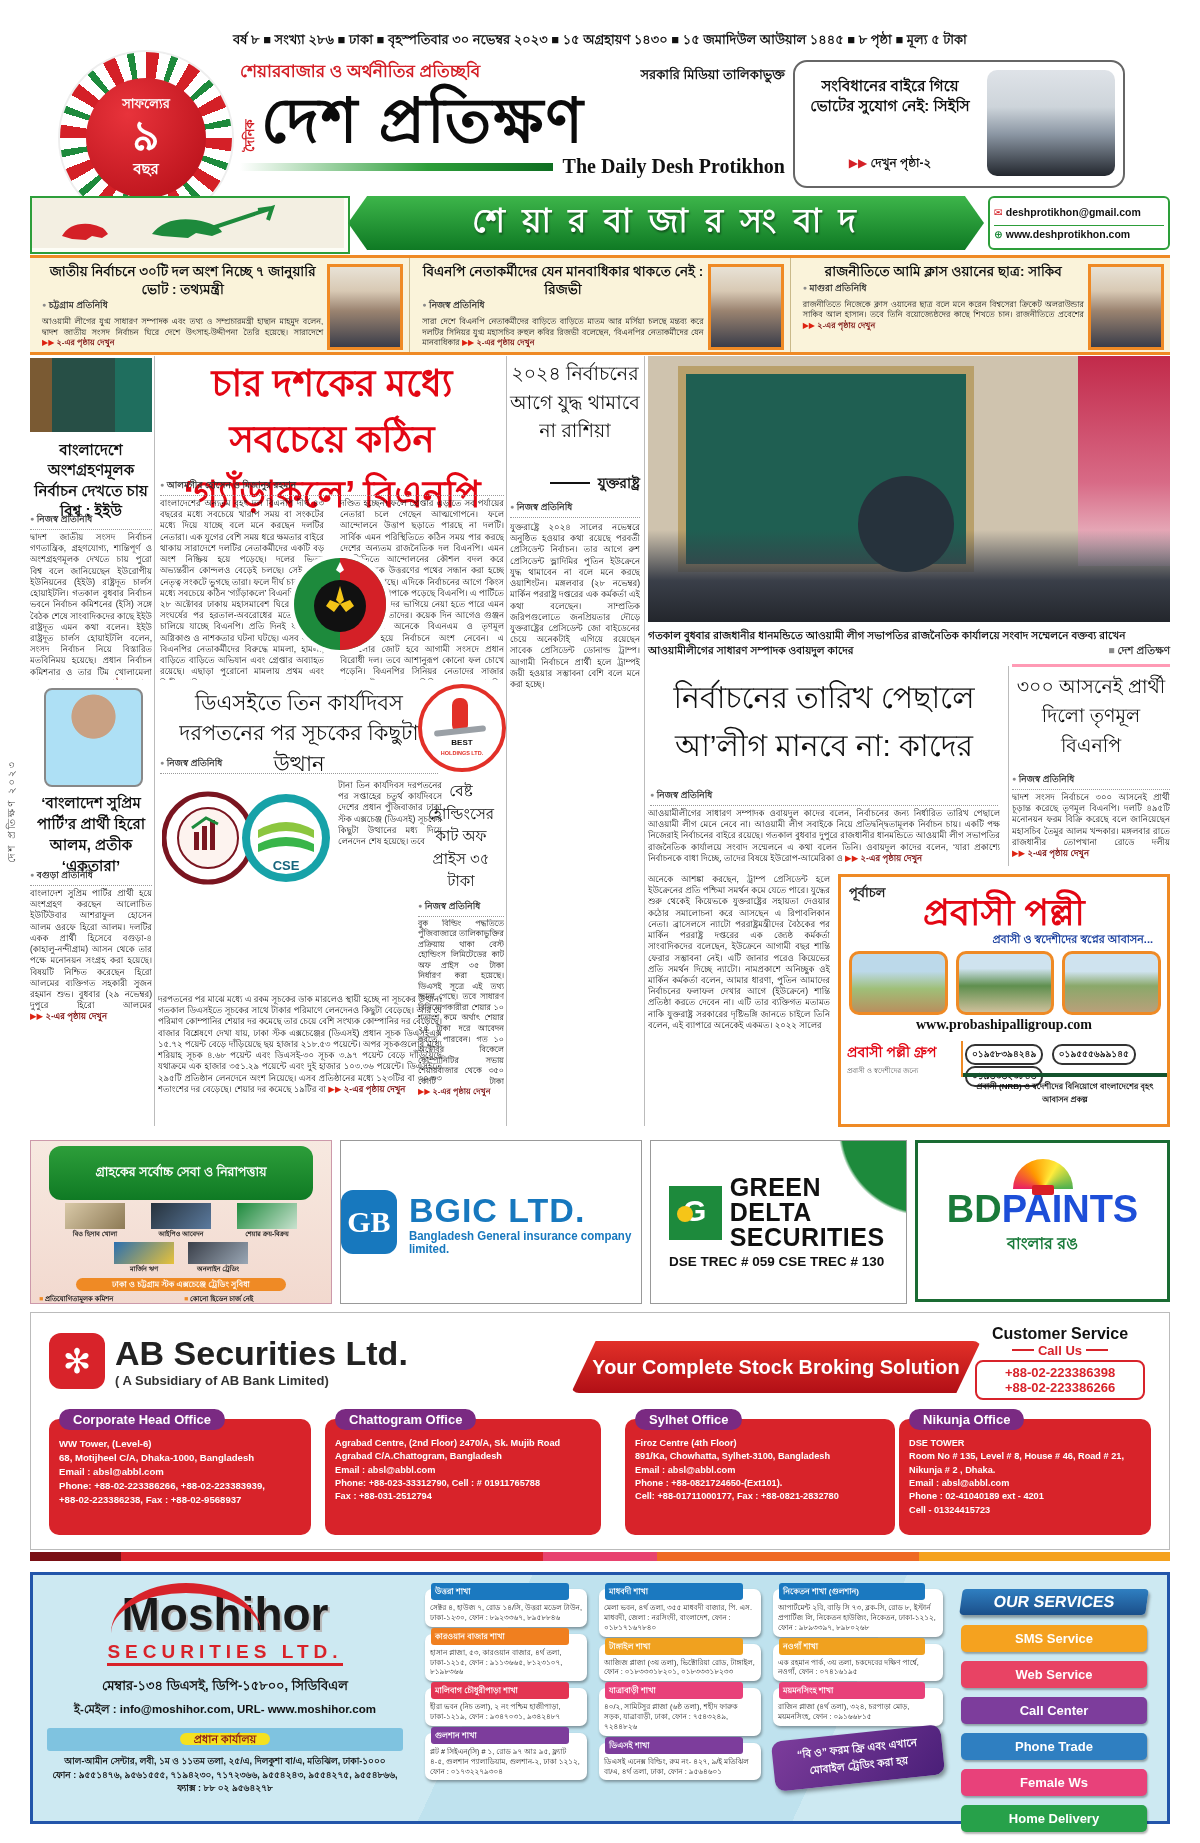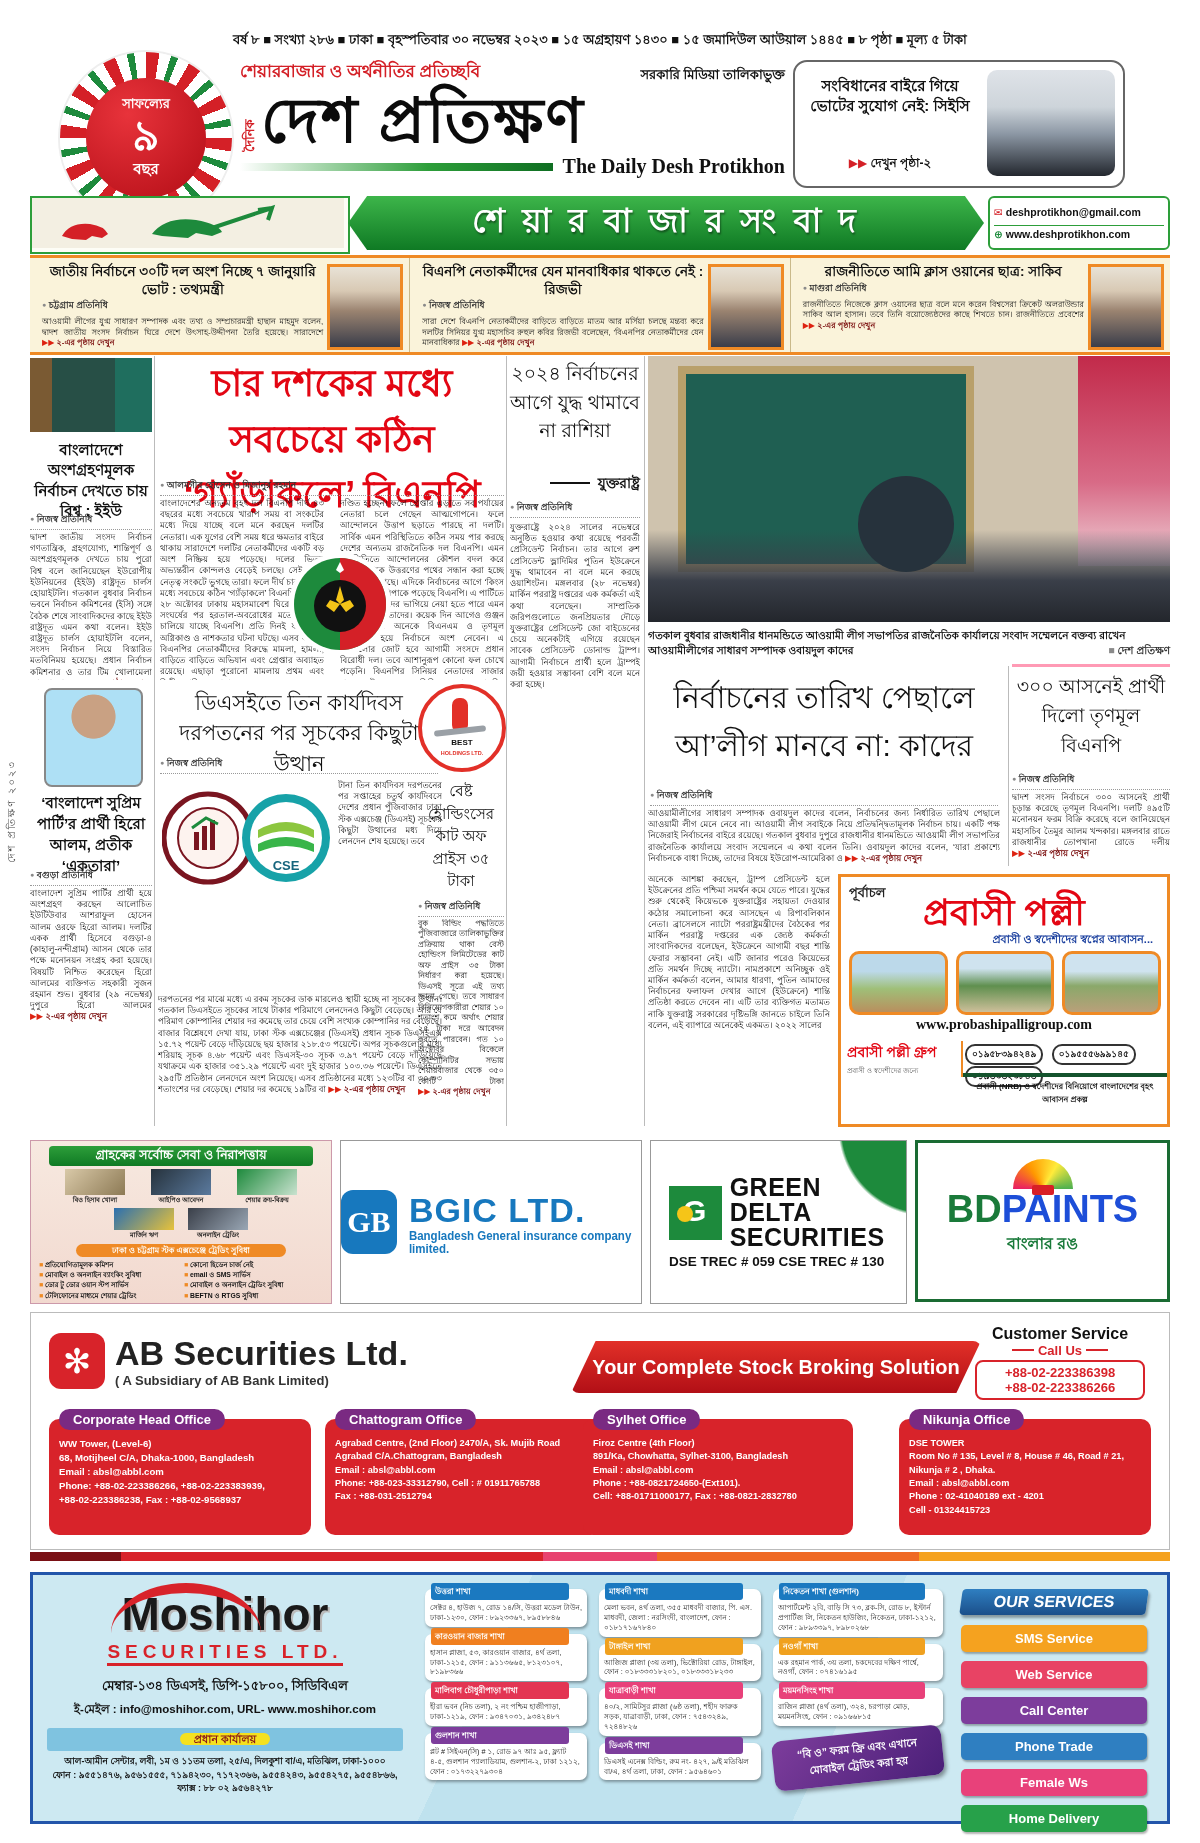--- a/index.html
+++ b/index.html
@@ -279,21 +279,21 @@
     </div>
     <div class="abs" style="left:122px;top:166px;width:204px;">
       <span class="pill-phone">০১৯৫৮৩৯৪২৪৯</span>
       <span class="pill-phone">০১৯৫৫৫৬৯৯১৪৫</span>
       <span class="pill-phone">০১৯৬৩৬২৩৮৪৬</span>
     </div>
     <div class="abs c" style="left:122px;top:196px;width:204px;font-size:8px;font-weight:bold;border-top:4px solid #14532d;padding-top:3px;">প্রবাসী (NRB) ও স্বদেশীদের বিনিয়োগে বাংলাদেশের বৃহৎ আবাসন প্রকল্প</div>
   </div>
 
   <div class="abs" style="left:30px;top:1140px;width:300px;height:162px;border:1px solid #c9a;background:linear-gradient(180deg,#f7e9e0,#f2d9cf);overflow:hidden;">
-    <div class="c" style="margin:5px auto 3px;width:88%;background:linear-gradient(180deg,#2d9e3a,#0f7a24);color:#fff;font-size:12.5px;font-weight:900;border-radius:4px;padding:0 0;">গ্রাহকের সর্বোচ্চ সেবা ও নিরাপত্তায়</div>
+    <div class="c" style="margin:5px auto 3px;width:88%;background:linear-gradient(180deg,#2d9e3a,#0f7a24);color:#fff;font-size:12.5px;font-weight:900;border-radius:12px;padding:17px 0;">গ্রাহকের সর্বোচ্চ সেবা ও নিরাপত্তায়</div>
     <div style="display:flex;justify-content:space-evenly;padding:0 8px;">
       <div class="c" style="width:60px;">
           <div style="height:26px;background:linear-gradient(135deg,#d9c9a8,#8d7a55);"></div>
           <div style="font-size:6.5px;font-weight:bold;">বিও হিসাব খোলা</div>
         </div>
       <div class="c" style="width:60px;">
           <div style="height:26px;background:linear-gradient(135deg,#26323c,#5b7a9e);"></div>
           <div style="font-size:6.5px;font-weight:bold;">আইপিও আবেদন</div>
         </div>
       <div class="c" style="width:60px;">
@@ -407,21 +407,21 @@
       <div class="office-box" style="left:276px;width:276px;">
         <div class="office-head">Chattogram Office</div>
         <div class="office-lines" style="font-size:9.2px;">
           <div>Agrabad Centre, (2nd Floor) 2470/A, Sk. Mujib Road</div>
             <div>Agrabad C/A.Chattogram, Bangladesh</div>
           <div>Email : absl@abbl.com</div>
             <div>Phone: +88-023-33312790, Cell : # 01911765788</div>
           <div>Fax : +88-031-2512794</div>
         </div>
       </div>
-      <div class="office-box" style="left:534px;width:270px;">
+      <div class="office-box" style="left:576px;width:270px;">
         <div class="office-head">Sylhet Office</div>
         <div class="office-lines" style="font-size:9.2px;">
           <div>Firoz Centre (4th Floor)</div>
             <div>891/Ka, Chowhatta, Sylhet-3100, Bangladesh</div>
           <div>Email : absl@abbl.com</div>
             <div>Phone : +88-0821724650-(Ext101).</div>
           <div>Cell: +88-01711000177, Fax : +88-0821-2832780</div>
         </div>
       </div>
       <div class="office-box" style="left:850px;right:0;">

